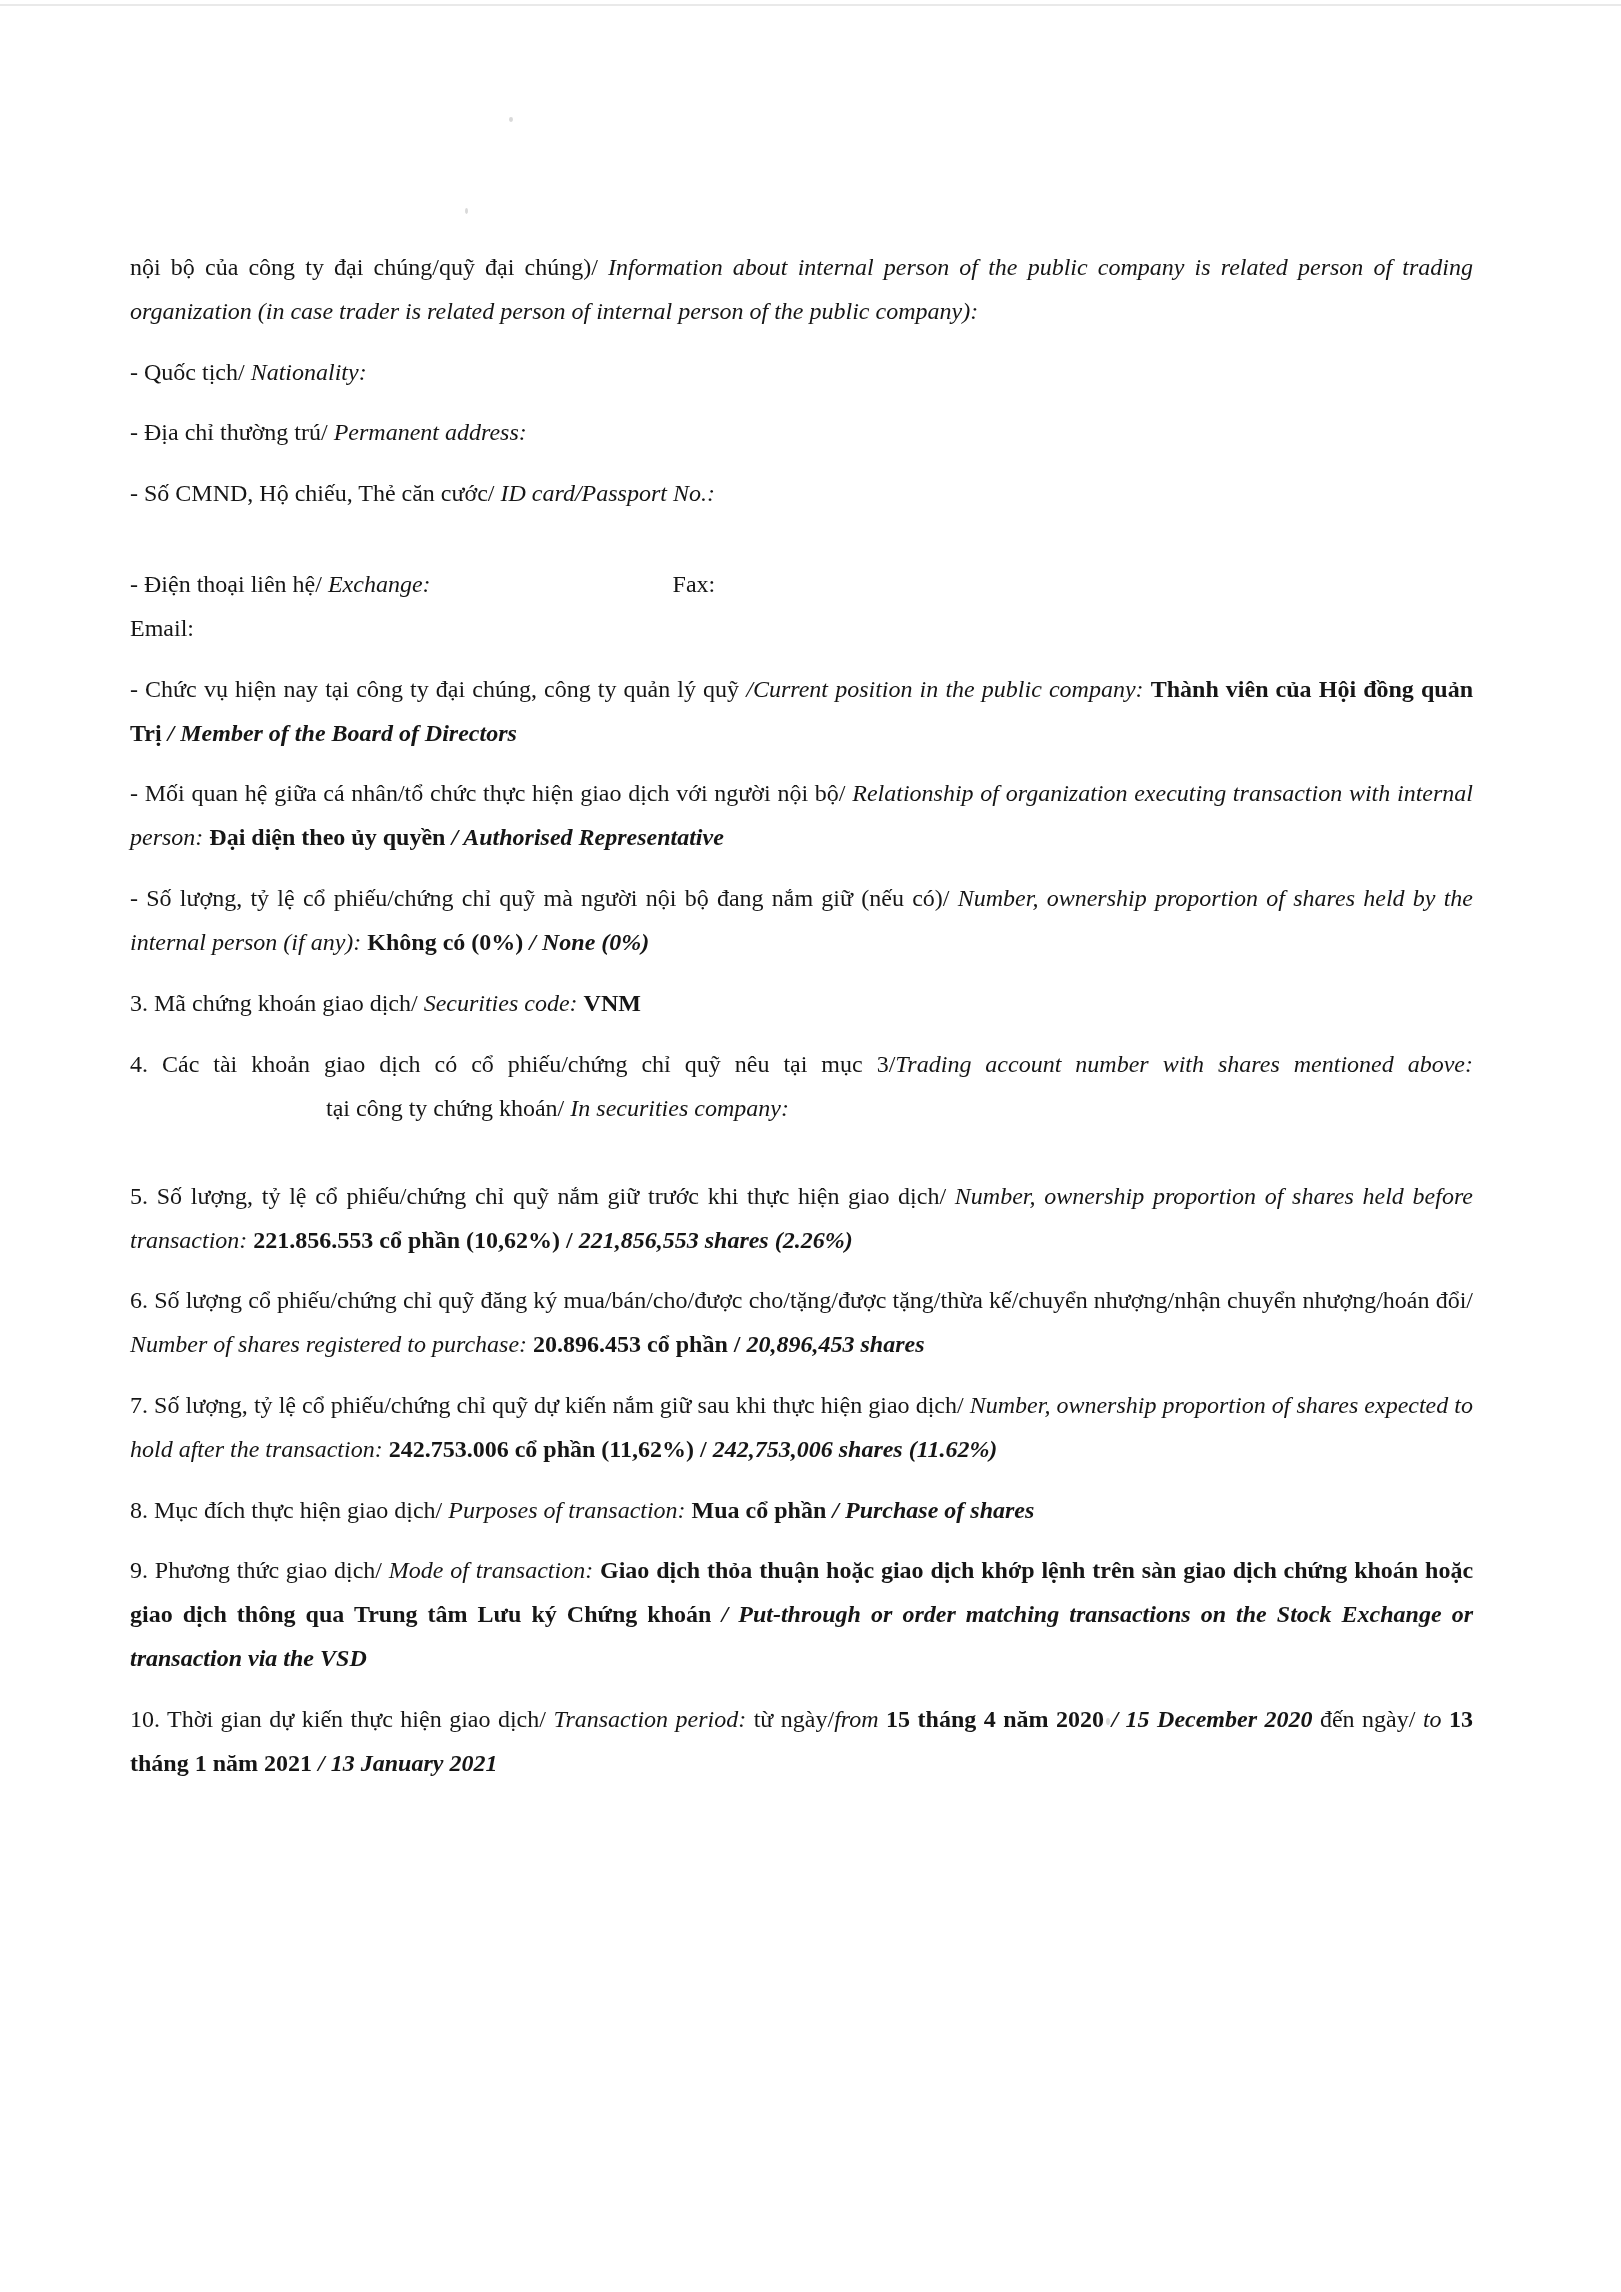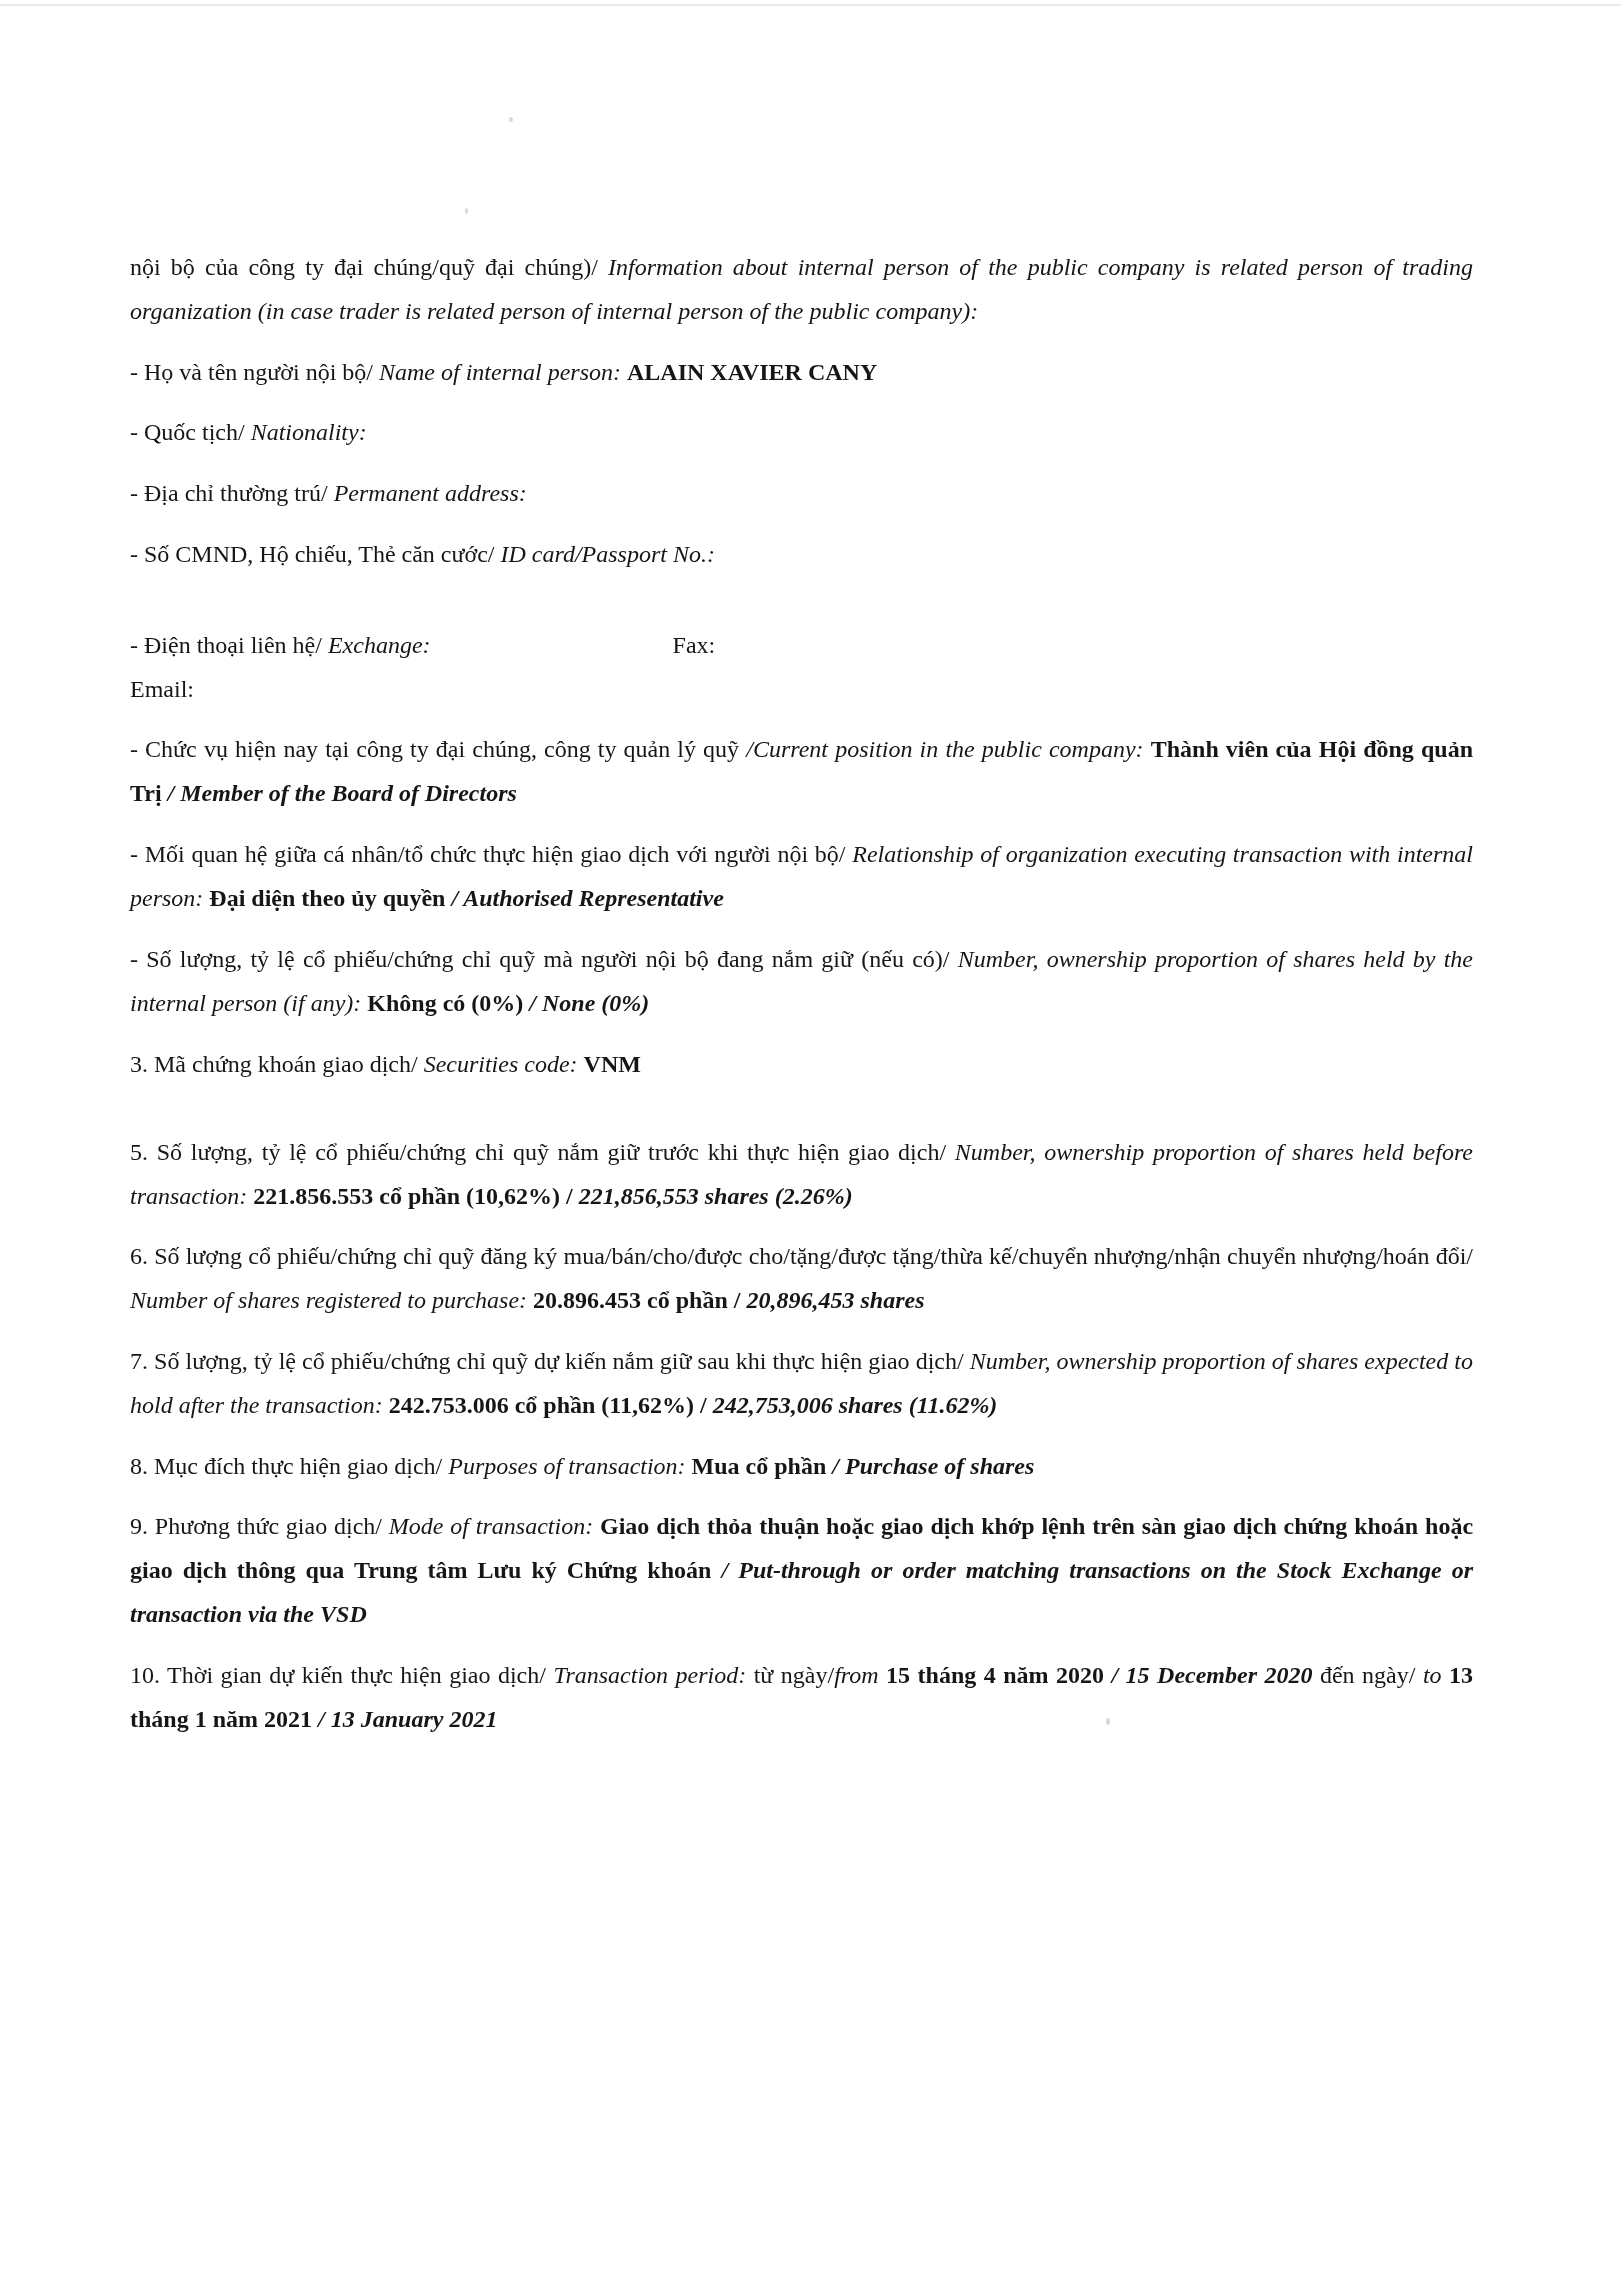--- a/index.html
+++ b/index.html
@@ -70,25 +70,20 @@
   <div class="speck s2"></div>
   <div class="speck s3"></div>
 
   <div class="content">
 
     <p>
       <span class="vn">nội bộ của công ty đại chúng/quỹ đại chúng)/</span>
       <span class="en">Information about internal person of the public company is related person of trading organization (in case trader is related person of internal person of the public company):</span>
     </p>
 
-    <p>
-      <span class="vn">- Họ và tên người nội bộ/</span>
-      <span class="en">Name of internal person:</span>
-      <span class="vn b">ALAIN XAVIER CANY</span>
-    </p>
 
     <p>
       <span class="vn">- Quốc tịch/</span>
       <span class="en">Nationality:</span>
     </p>
 
     <p>
       <span class="vn">- Địa chỉ thường trú/</span>
       <span class="en">Permanent address:</span>
     </p>
@@ -125,20 +120,24 @@
       <span class="vn b">Không có (0%)</span>
       <span class="en b">/ None (0%)</span>
     </p>
 
     <p>
       <span class="vn">3. Mã chứng khoán giao dịch/</span>
       <span class="en">Securities code:</span>
       <span class="vn b">VNM</span>
     </p>
 
+    <p>
+      <span class="vn">4. Các tài khoản giao dịch có cổ phiếu/chứng chỉ quỹ nêu tại mục 3/</span><span class="en">Trading account number with shares mentioned above:</span><span class="sp-account"></span><span class="vn">tại công ty chứng khoán/</span>
+      <span class="en">In securities company:</span>
+    </p>
 
     <p class="gap-before-item5">
       <span class="vn">5. Số lượng, tỷ lệ cổ phiếu/chứng chỉ quỹ nắm giữ trước khi thực hiện giao dịch/</span>
       <span class="en">Number, ownership proportion of shares held before transaction:</span>
       <span class="vn b">221.856.553 cổ phần (10,62%) /</span>
       <span class="en b">221,856,553 shares (2.26%)</span>
     </p>
 
     <p>
       <span class="vn">6. Số lượng cổ phiếu/chứng chỉ quỹ đăng ký mua/bán/cho/được cho/tặng/được tặng/thừa kế/chuyển nhượng/nhận chuyển nhượng/hoán đổi/</span>

